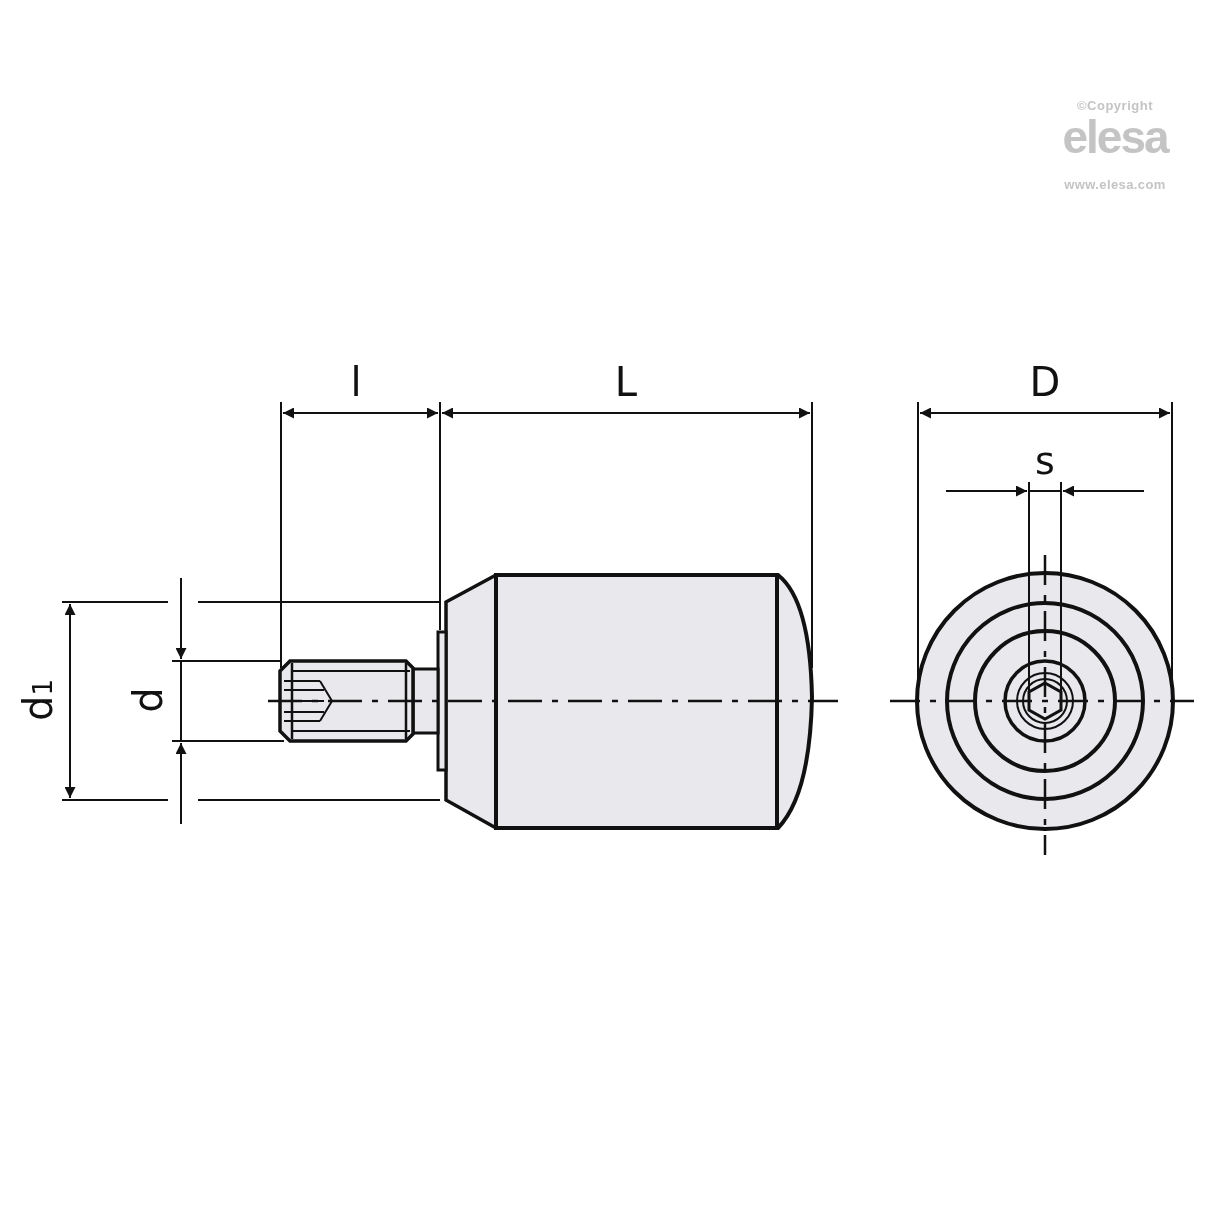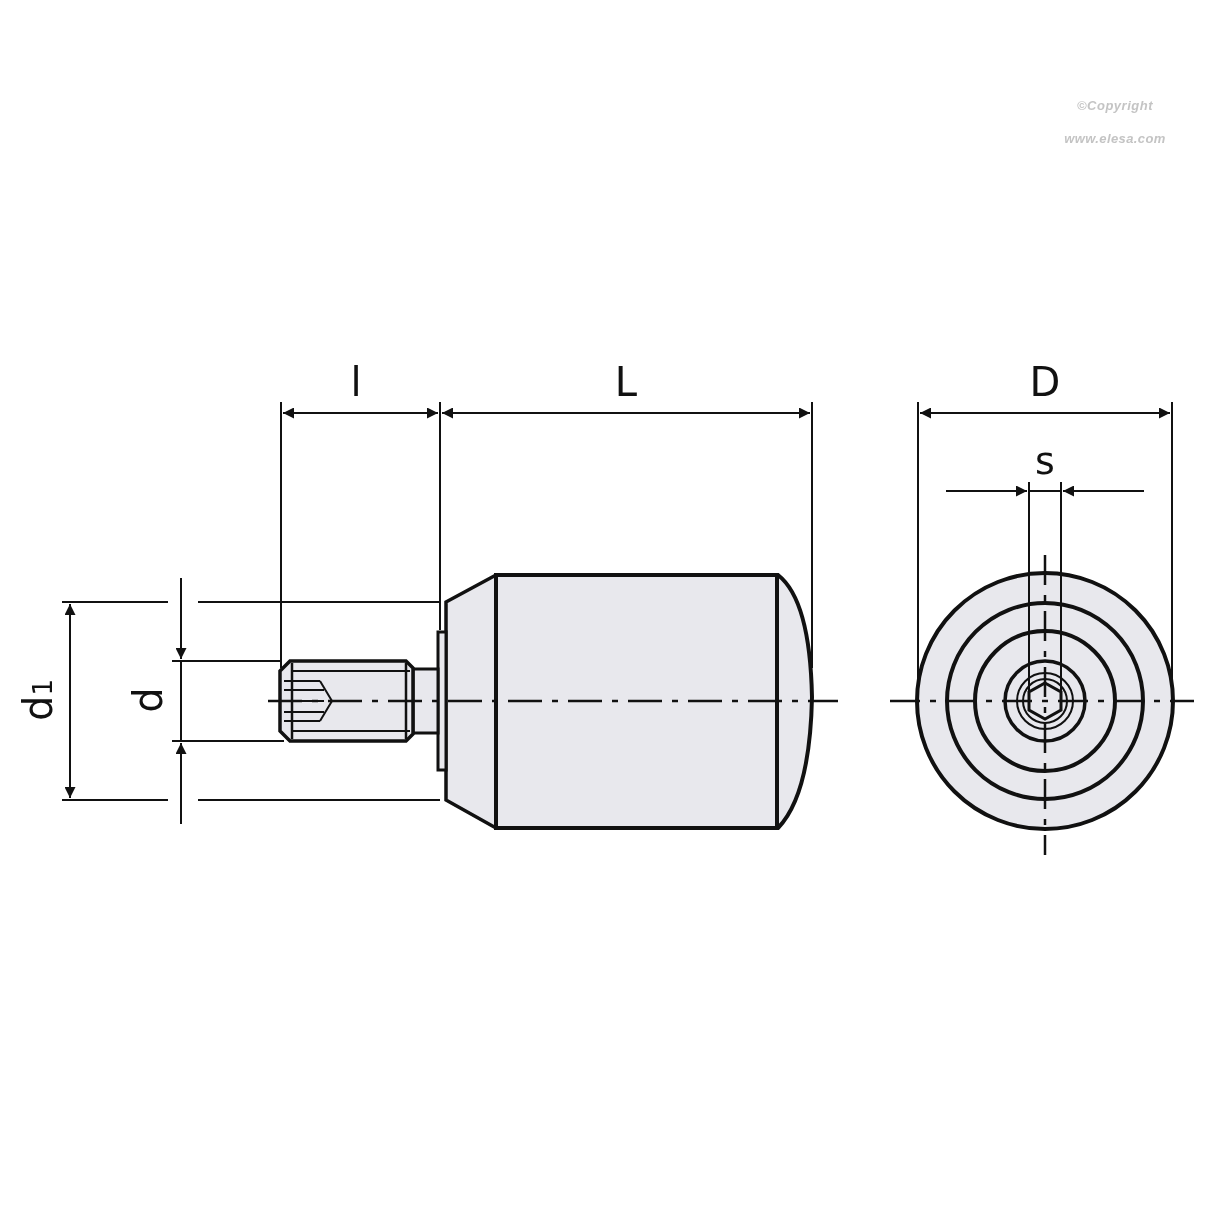--- a/index.html
+++ b/index.html
@@ -1,28 +1,29 @@
 <!DOCTYPE html>
 <html><head>
 <meta charset="utf-8">
 <style>
   html, body { margin: 0; padding: 0; background: #ffffff; }
   body { width: 1214px; height: 1214px; position: relative; overflow: hidden; font-family: "Liberation Sans", sans-serif; }
   #drawing { position: absolute; left: 0; top: 0; width: 1214px; height: 1214px; }
-  .watermark { position: absolute; left: 1040px; top: 98px; width: 150px; text-align: center; color: #c4c4c4; font-style: italic; }
+  .watermark { position: absolute; left: 1040px; top: 98px; width: 150px; text-align: center; color: #c4c4c4; }
   .wm-copy { font-size: 13px; font-weight: bold; letter-spacing: 0.5px; }
   .wm-brand { font-size: 46px; font-weight: bold; line-height: 44px; letter-spacing: -2px; margin-top: 2px; }
   .wm-url { font-size: 13px; font-weight: bold; letter-spacing: 0.4px; margin-top: 18px; }
   .dim-label { font-family: "DejaVu Sans", sans-serif; fill: #111; }
 </style>
 </head>
 <body>
 
 <div class="watermark">
   <div class="wm-copy">©Copyright</div>
+  <div class="wm-brand">elesa</div>
   <div class="wm-url">www.elesa.com</div>
 </div>
 
 <svg id="drawing" viewBox="0 0 1214 1214" xmlns="http://www.w3.org/2000/svg">
   <defs>
     <marker id="arrow" viewBox="0 0 10 10" refX="10" refY="5" markerWidth="14" markerHeight="9" markerUnits="userSpaceOnUse" orient="auto-start-reverse">
       <path d="M0,0 L10,5 L0,10 z" fill="#111"></path>
     </marker>
     <marker id="arrowL" viewBox="0 0 10 10" refX="10" refY="5" markerWidth="38" markerHeight="11" markerUnits="userSpaceOnUse" orient="auto-start-reverse">
       <path d="M0,0 L10,5 L0,10 z" fill="#111"></path>

